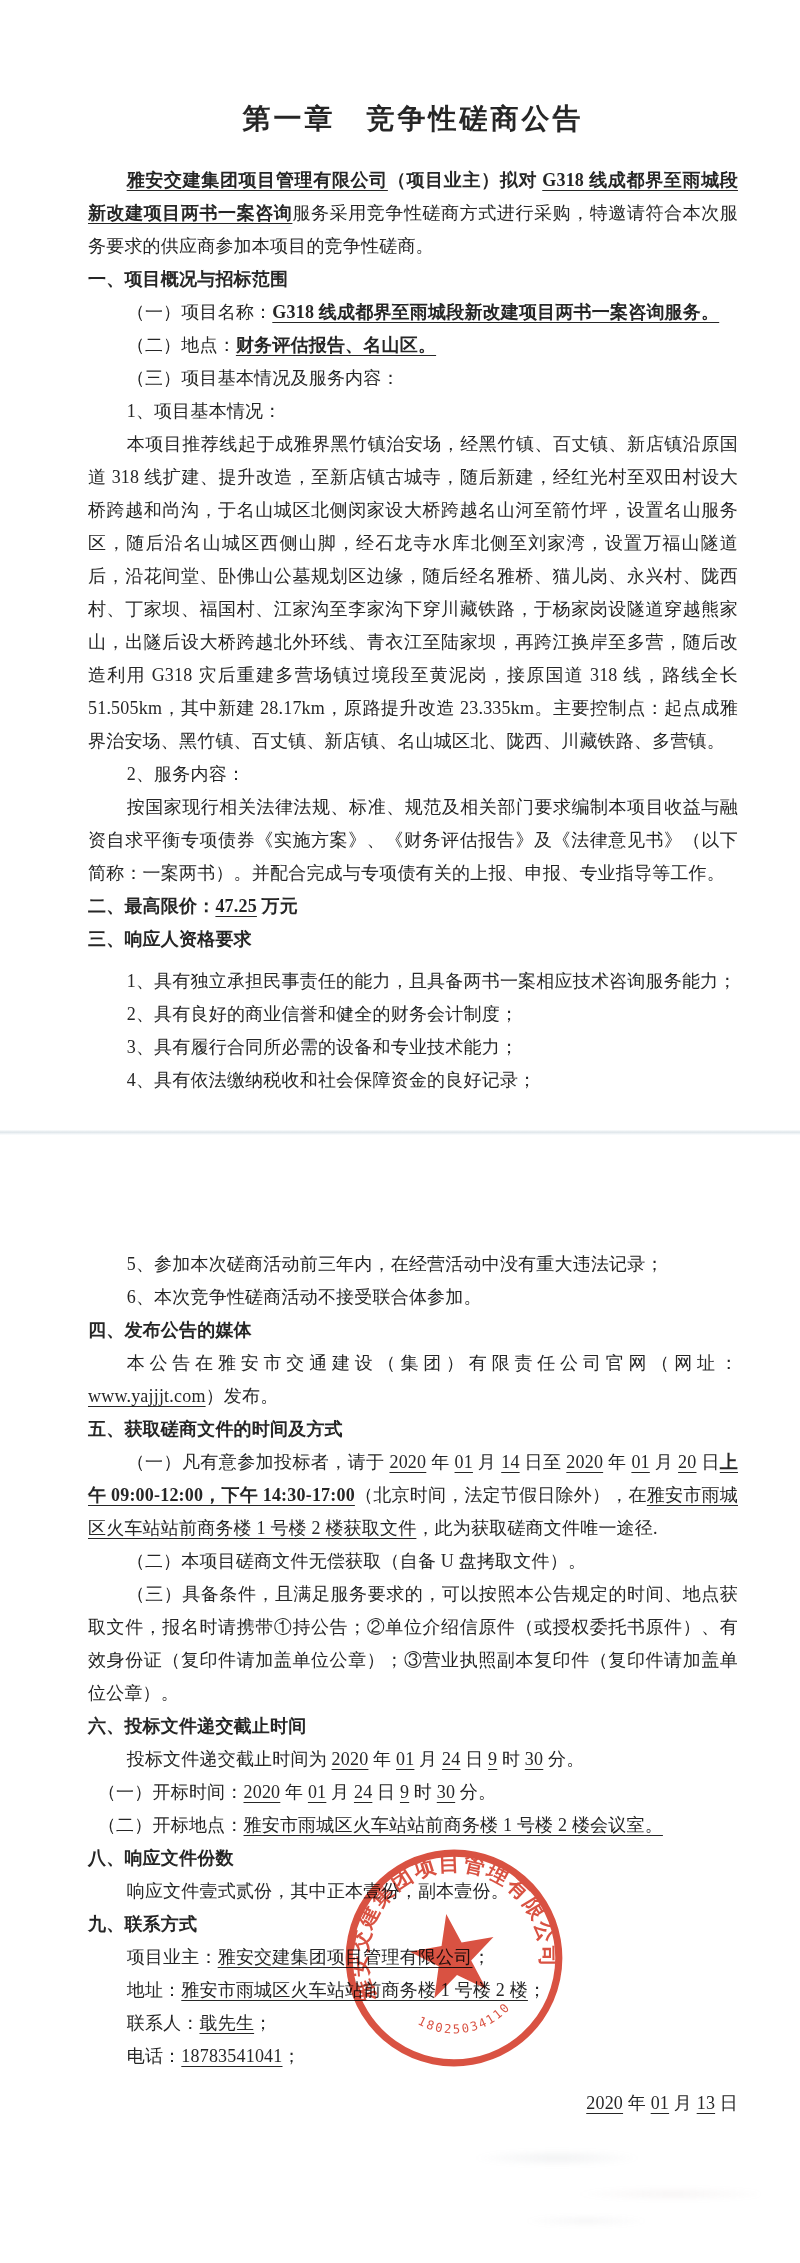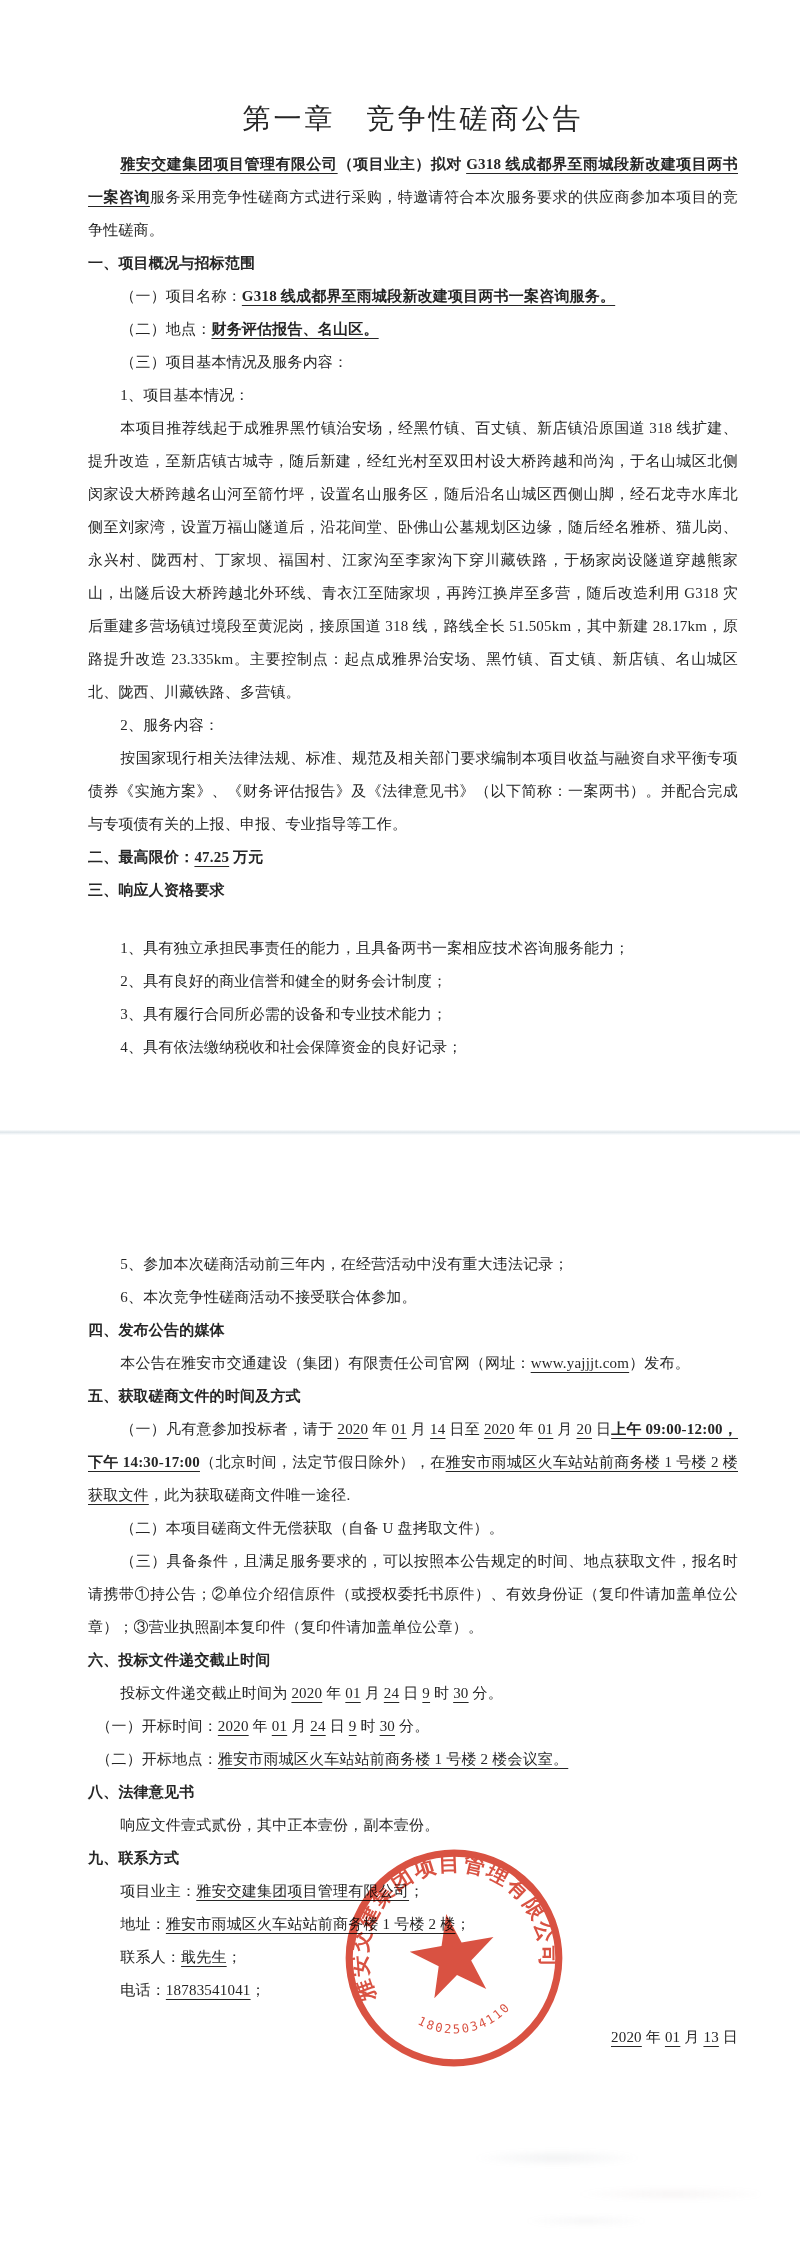--- a/index.html
+++ b/index.html
@@ -9,28 +9,28 @@
     font-family:"Liberation Serif","DejaVu Serif",serif;
   }
   .page { position:absolute; left:0; right:0; box-sizing:border-box; }
   .page-1 { top:0; height:1132px; padding:98px 62px 0 88px; overflow:hidden; }
   .page-2 { top:1136px; bottom:8px; padding:112px 62px 0 88px; overflow:hidden; }
   .page-separator {
     position:absolute; top:1130px; left:0; width:800px; height:5px;
     background:linear-gradient(to bottom,#fbfcfd,#dfe6ea 45%,#eef2f5 70%,#fcfdfe);
   }
   .chapter-title {
-    font-size:28px; font-weight:normal; text-align:center;
-    letter-spacing:3px; line-height:42px; margin-bottom:8px;
+    font-size:28px; font-weight:bold; text-align:center;
+    letter-spacing:3px; line-height:42px; margin-bottom:24px;
   }
-  .line { font-size:15px; line-height:33px; text-align:justify; letter-spacing:0.2px; }
+  .line { font-size:18px; line-height:33px; text-align:justify; letter-spacing:0.2px; }
   .para { text-indent:2.15em; }
   .item-sm { text-indent:0.55em; }
   .h { font-weight:bold; }
-  .mt8 { margin-top:25px; }
+  .mt8 { margin-top:9px; }
   .date { text-align:right; margin-top:14px; }
   .b { font-weight:bold; }
   .u { text-decoration:underline; text-decoration-thickness:1px; text-underline-offset:4px; }
   .seal {
     position:absolute; left:338px; top:1842px; width:232px; height:232px;
     transform:rotate(-10deg); opacity:0.88; mix-blend-mode:multiply;
     pointer-events:none;
   }
   .bleed {
     position:absolute; left:470px; top:2140px; width:290px; height:90px;
@@ -76,21 +76,21 @@
         <div class="line h"><span class="b">四、发布公告的媒体</span></div>
         <div class="line para"><span>本公告在雅安市交通建设（集团）有限责任公司官网（网址：</span><span class="u">www.yajjjt.com</span><span>）发布。</span></div>
         <div class="line h"><span class="b">五、获取磋商文件的时间及方式</span></div>
         <div class="line para"><span>（一）凡有意参加投标者，请于 </span><span class="u">2020</span><span> 年 </span><span class="u">01</span><span> 月 </span><span class="u">14</span><span> 日至 </span><span class="u">2020</span><span> 年 </span><span class="u">01</span><span> 月 </span><span class="u">20</span><span> 日</span><span class="b u">上午 09:00-12:00，下午 14:30-17:00</span><span>（北京时间，法定节假日除外），在</span><span class="u">雅安市雨城区火车站站前商务楼 1 号楼 2 楼获取文件</span><span>，此为获取磋商文件唯一途径.</span></div>
         <div class="line para"><span>（二）本项目磋商文件无偿获取（自备 U 盘拷取文件）。</span></div>
         <div class="line para"><span>（三）具备条件，且满足服务要求的，可以按照本公告规定的时间、地点获取文件，报名时请携带①持公告；②单位介绍信原件（或授权委托书原件）、有效身份证（复印件请加盖单位公章）；③营业执照副本复印件（复印件请加盖单位公章）。</span></div>
         <div class="line h"><span class="b">六、投标文件递交截止时间</span></div>
         <div class="line para"><span>投标文件递交截止时间为 </span><span class="u">2020</span><span> 年 </span><span class="u">01</span><span> 月 </span><span class="u">24</span><span> 日 </span><span class="u">9</span><span> 时 </span><span class="u">30</span><span> 分。</span></div>
         <div class="line item-sm"><span>（一）开标时间：</span><span class="u">2020</span><span> 年 </span><span class="u">01</span><span> 月 </span><span class="u">24</span><span> 日 </span><span class="u">9</span><span> 时 </span><span class="u">30</span><span> 分。</span></div>
         <div class="line item-sm"><span>（二）开标地点：</span><span class="u">雅安市雨城区火车站站前商务楼 1 号楼 2 楼会议室。</span></div>
-        <div class="line h"><span class="b">八、法律意见书</span></div>
+        <div class="line h"><span class="b">八、响应文件份数</span></div>
         <div class="line para"><span>响应文件壹式贰份，其中正本壹份，副本壹份。</span></div>
         <div class="line h"><span class="b">九、联系方式</span></div>
         <div class="line para"><span>项目业主：</span><span class="u">雅安交建集团项目管理有限公司</span><span>；</span></div>
         <div class="line para"><span>地址：</span><span class="u">雅安市雨城区火车站站前商务楼 1 号楼 2 楼</span><span>；</span></div>
         <div class="line para"><span>联系人：</span><span class="u">戢先生</span><span>；</span></div>
         <div class="line para"><span>电话：</span><span class="u">18783541041</span><span>；</span></div>
         <div class="line date"><span class="u">2020</span><span> 年 </span><span class="u">01</span><span> 月 </span><span class="u">13</span><span> 日</span></div>
       </div>
   </div>
 

